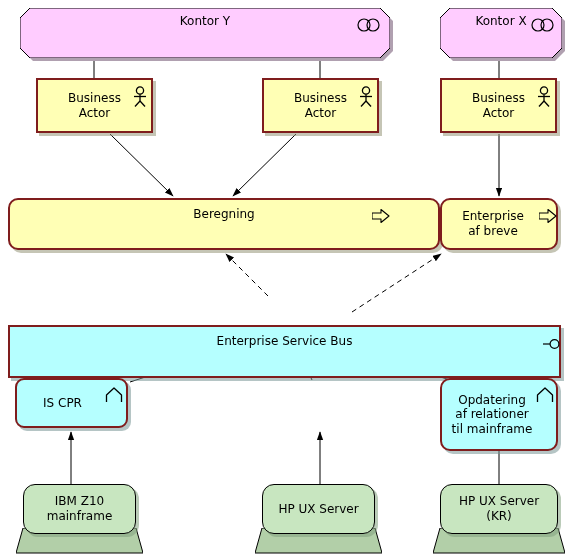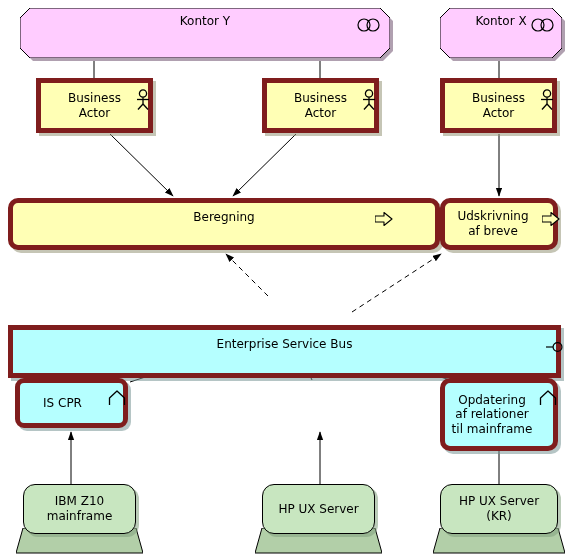--- a/index.html
+++ b/index.html
@@ -18,21 +18,21 @@
   #edges{
     position:absolute;
     left:0;top:0;
     width:572px;height:555px;
     pointer-events:none;
     z-index:1;
   }
   .node{
     position:absolute;
     box-sizing:border-box;
-    border:5px solid #7f1d1d;
+    border:2px solid #7f1d1d;
     z-index:2;
     display:flex;
     align-items:center;
     justify-content:center;
     text-align:center;
     color:#000000;
     line-height:1.22;
   }
   .node .lbl{
     display:block;
@@ -220,21 +220,21 @@
     <span class="lbl" style="padding-top:7px;">Beregning</span>
     <span class="ico" style="left:362px;top:9px;">
       <svg width="18" height="14" viewBox="0 0 18 14">
         <polygon points="0,4 9,4 9,0.5 17,7 9,13.5 9,10 0,10" fill="#ffffb5" stroke="#000" stroke-width="1.1" stroke-linejoin="round"></polygon>
       </svg>
     </span>
   </div>
 
   <div class="node process" style="left:440px;top:198px;width:118px;height:52px;">
     <span class="lbl" style="padding:0 16px 0 4px;">
-      <span>Udskrivning</span><br>
+      <span>Enterprise</span><br>
       <span>af breve</span>
     </span>
     <span class="ico" style="left:97px;top:9px;">
       <svg width="18" height="14" viewBox="0 0 18 14">
         <polygon points="0,4 9,4 9,0.5 17,7 9,13.5 9,10 0,10" fill="#ffffb5" stroke="#000" stroke-width="1.1" stroke-linejoin="round"></polygon>
       </svg>
     </span>
   </div>
 
   <div class="node esb" style="left:8px;top:296px;width:553px;height:53px;margin-top:29px;">

